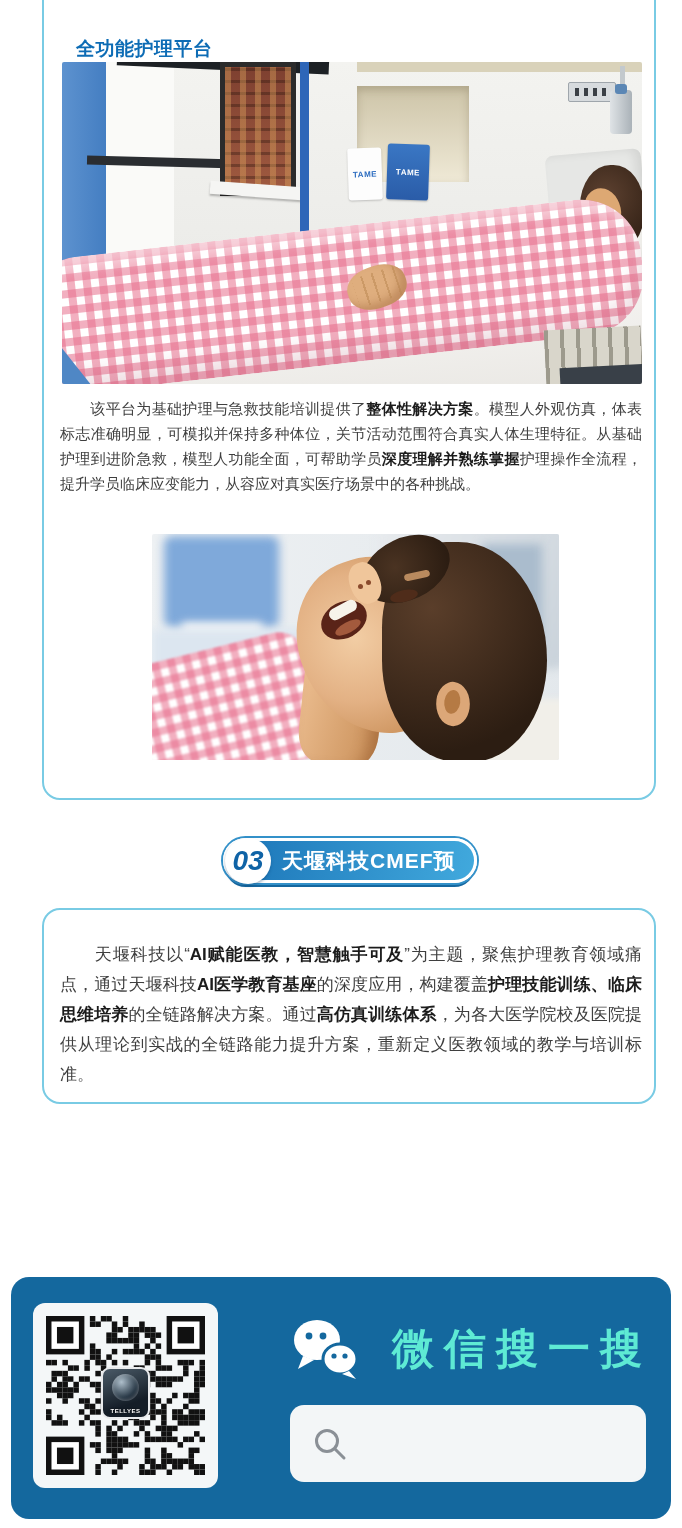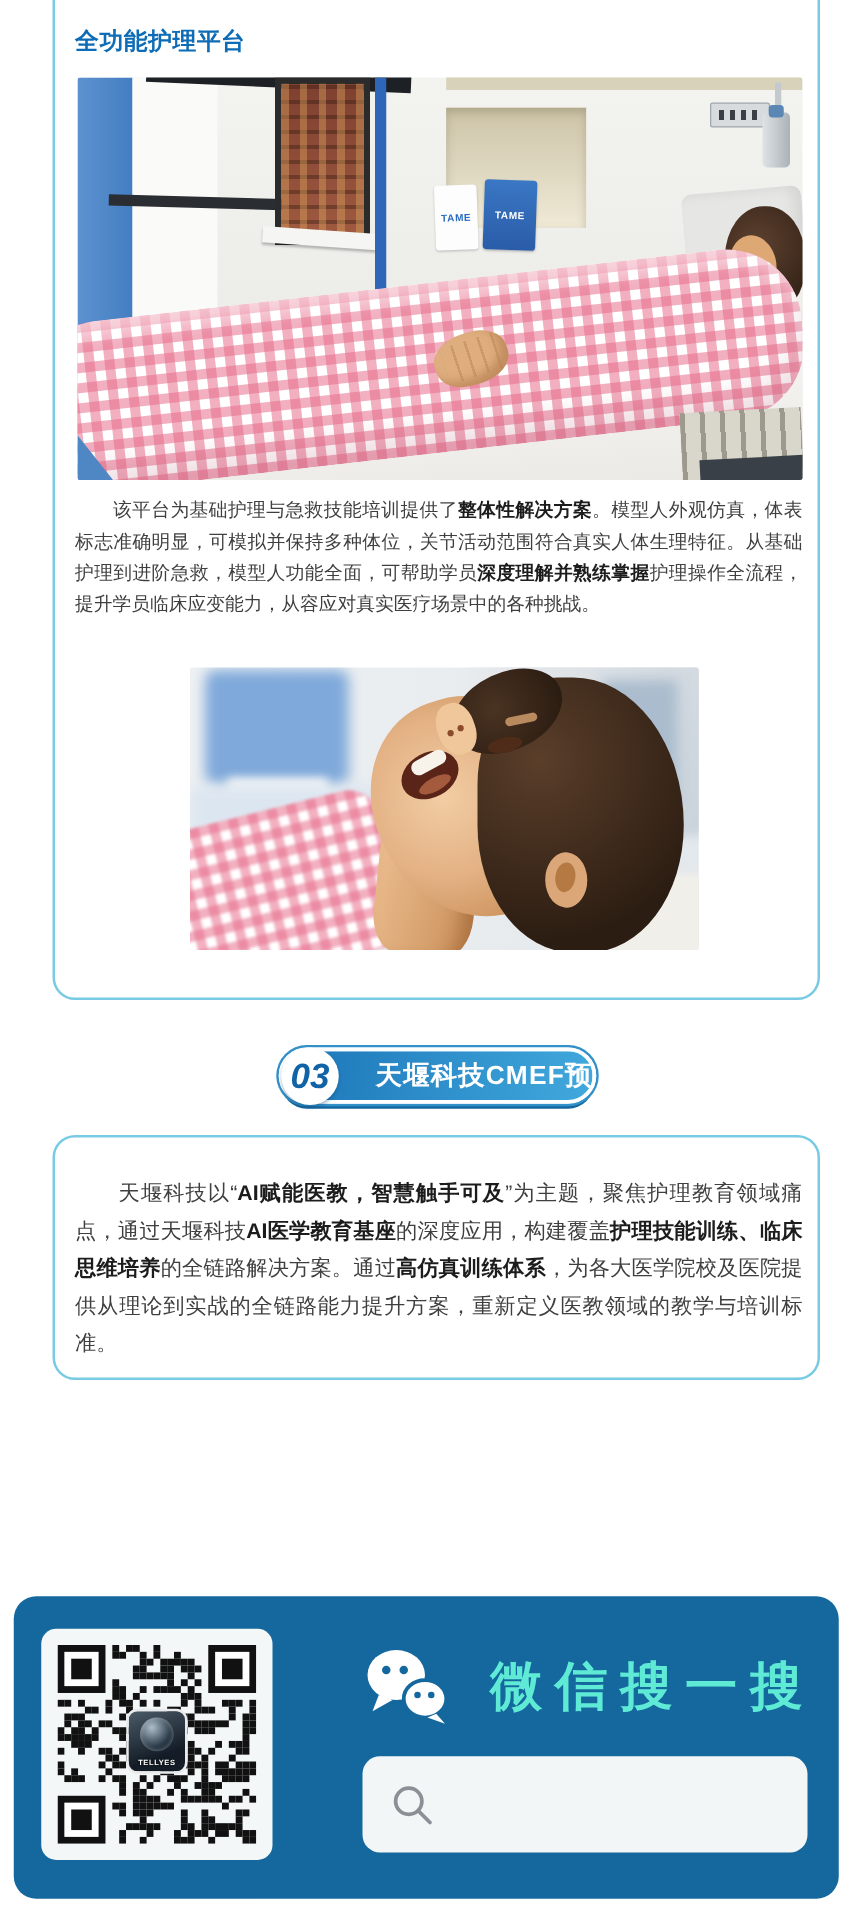--- a/index.html
+++ b/index.html
@@ -5,21 +5,21 @@
   html,body{margin:0;padding:0;background:#ffffff;}
   .page{position:relative;width:682px;height:1528px;background:#fff;overflow:hidden;
         font-family:"Liberation Sans","DejaVu Sans",sans-serif;}
 
   
   .card{position:absolute;left:42px;width:614px;background:#fff;
         border:2px solid #79cbe4;border-radius:18px;box-sizing:border-box;}
   .card1{top:-28px;height:828px;}
   .card2{top:908px;height:196px;}
 
-  .card-title{position:absolute;left:16px;top:46px;margin:0;
+  .card-title{position:absolute;left:16px;top:46px;margin:16px;
               font-size:19px;font-weight:bold;color:#0d6cb5;letter-spacing:.5px;}
 
   .para{position:absolute;left:16px;width:582px;margin:0;color:#3f3f3f;
         text-align:justify;text-justify:inter-ideograph;}
   .para .b{font-weight:bold;color:#1c1c1c;}
   .para .ind{display:inline-block;width:2em;}
   .para1{top:422px;font-size:15px;line-height:25px;}
   .para2{top:30px;font-size:17px;line-height:30px;}
   .para3{top:188px;font-size:17px;line-height:30px;}
 
@@ -115,21 +115,21 @@
           border-radius:45% 55% 45% 55%;}
   .p2-ear i{position:absolute;left:8px;top:8px;width:16px;height:24px;background:#b57a44;border-radius:50%;}
 
   
   .badge{position:absolute;left:223px;top:838px;width:254px;height:45px;border-radius:26px;
          background:linear-gradient(100deg,#1b74b7,#41a9dd);border:3px solid #fff;box-sizing:border-box;
          box-shadow:0 0 0 2px #3391c9,0 6px 0 -2px #15679f;}
   .badge-num{position:absolute;left:-1px;top:-3px;width:46px;height:46px;border-radius:50%;
          background:#fff;color:#0f63a6;font-size:28px;font-weight:700;font-style:italic;
          line-height:46px;text-align:center;box-shadow:0 2px 3px rgba(10,60,110,.35);}
-  .badge-label{position:absolute;left:56px;top:0;width:192px;line-height:39px;text-align:right;
+  .badge-label{position:absolute;left:56px;top:0;width:192px;line-height:39px;text-align:left;
          color:#fff;font-size:21px;font-weight:bold;letter-spacing:1px;}
 
   
   .banner{position:absolute;left:11px;top:1277px;width:660px;height:242px;background:#14689e;border-radius:18px;}
   .qr-card{position:absolute;left:22px;top:26px;width:185px;height:185px;background:#f4f7f8;border-radius:12px;}
   .qr-card svg{position:absolute;left:13px;top:13px;width:159px;height:159px;}
   .qr-logo{position:absolute;left:68px;top:64px;width:49px;height:52px;border-radius:9px;
          background:linear-gradient(160deg,#4b5b68,#141d27 70%);border:2px solid #e8eaec;box-sizing:border-box;
          display:flex;flex-direction:column;align-items:center;justify-content:flex-end;}
   .qr-globe{position:absolute;left:9px;top:5px;width:27px;height:27px;border-radius:50%;

